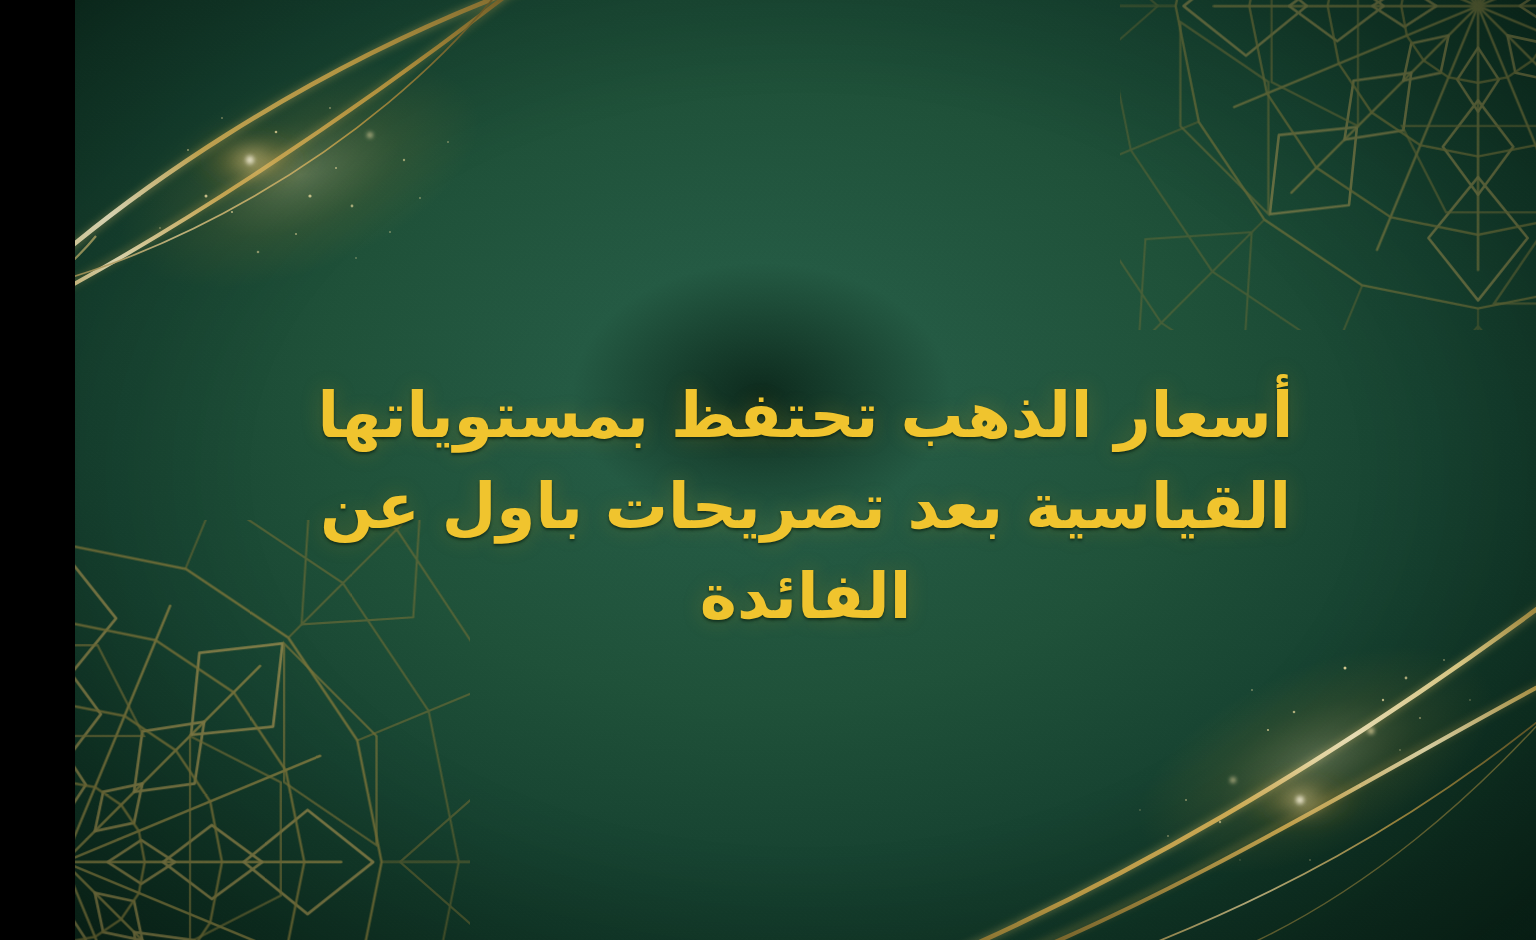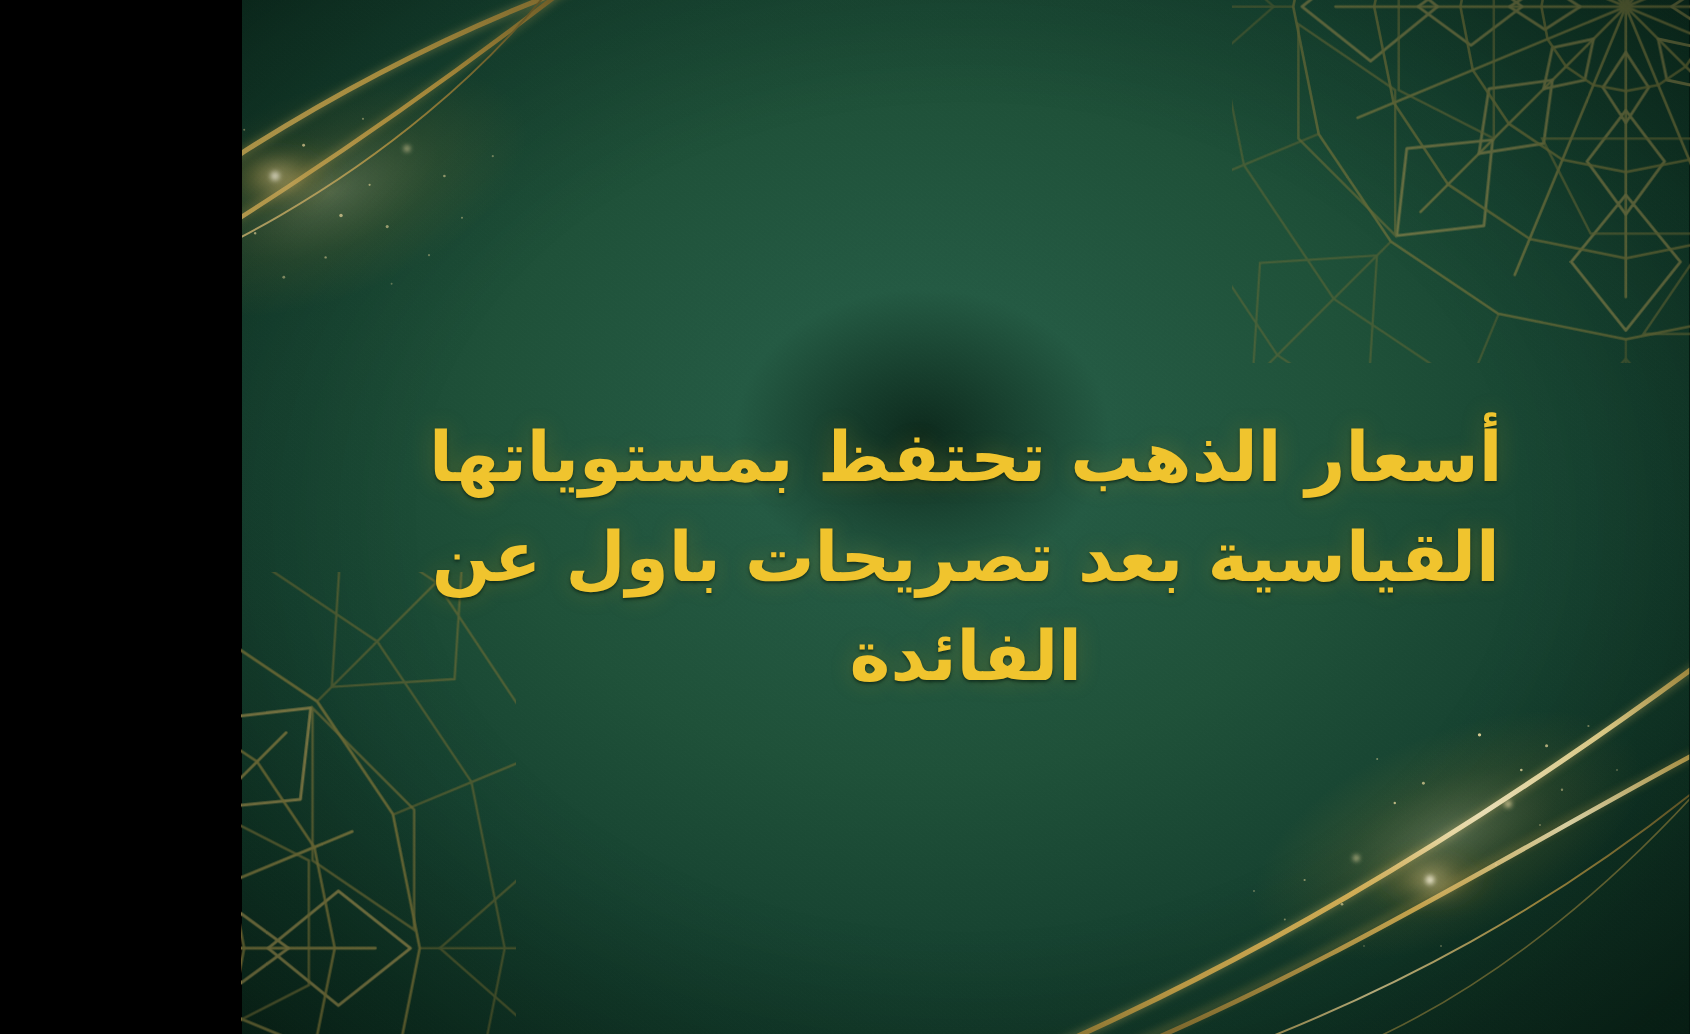--- a/index.html
+++ b/index.html
@@ -9,21 +9,21 @@
     background: #000;
   }
   body {
     width: 1536px;
     height: 940px;
     overflow: hidden;
   }
 
   #banner {
     position: relative;
-    width: 1316px;
+    width: 1461px;
     height: 940px;
     overflow: hidden;
     background: #0d2a1d;
     font-family: "DejaVu Sans", "Liberation Sans", sans-serif;
   }
 
   
   .bg-base {
     position: absolute;
     inset: 0;

